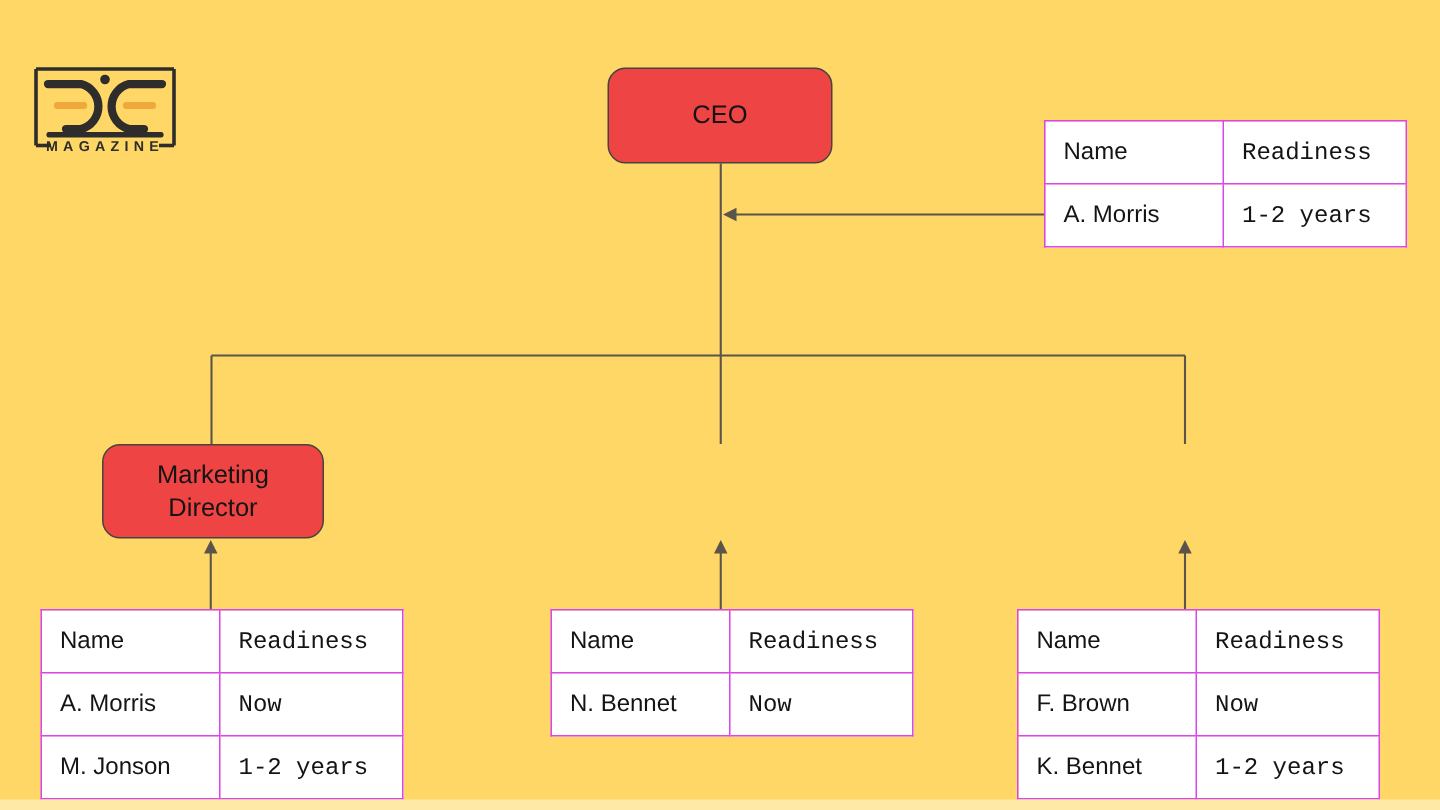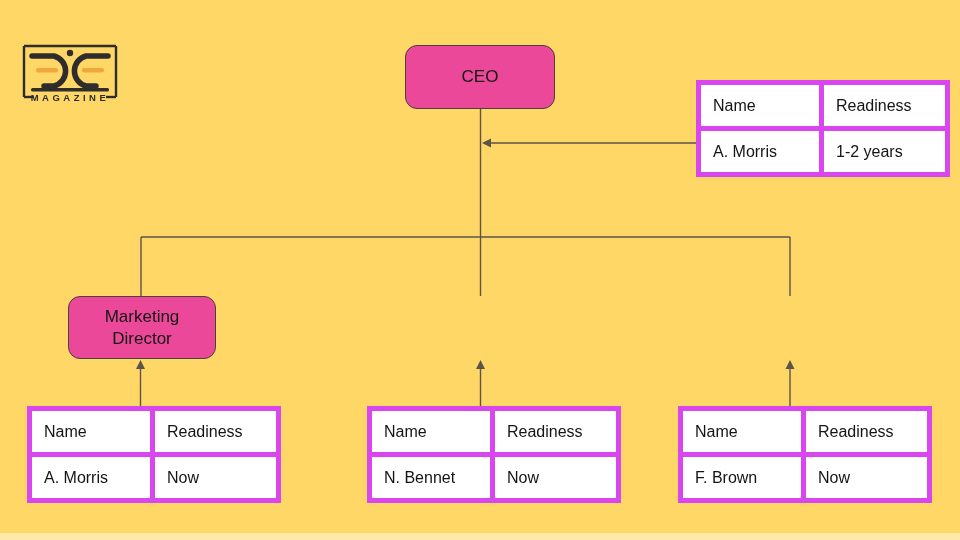--- a/index.html
+++ b/index.html
@@ -15,48 +15,48 @@
     position:absolute;left:0;bottom:0;width:960px;height:7px;
     background:#FEE9A6;
   }
   
   .wires{position:absolute;left:0;top:0;width:960px;height:540px;pointer-events:none;}
   .wires line{stroke:#5B544A;stroke-width:1.4;}
   .wires polygon{fill:#5B544A;}
   
   .node{
     position:absolute;
-    background:#ec4899;
+    background:#ef4444;
     border:1.5px solid #45443E;
     border-radius:12px;
     display:flex;align-items:center;justify-content:center;
     text-align:center;
     font-size:17px;line-height:1.25;
     box-sizing:border-box;
   }
   .node-ceo{left:405px;top:45px;width:150px;height:64px;}
   .node-marketing{left:68px;top:296px;width:148px;height:63px;padding:0 18px;}
   .node-cx{left:406px;top:296px;width:148px;height:63px;}
   .node-sales{left:715px;top:296px;width:147px;height:63px;}
   
   table.tbl{
     position:absolute;
     border-collapse:collapse;
     font-size:16px;
   }
   table.tbl td{
     background:#FFFFFF;
-    border:5px solid #d946ef;
+    border:1px solid #d946ef;
     height:41px;
     padding:0 6px 0 12px;
     vertical-align:middle;
     white-space:nowrap;
   }
   table.tbl td.c1{width:100px;min-width:100px;}
-  table.tbl td.c2{width:103px;min-width:103px;}
+  table.tbl td.c2{width:103px;min-width:103px;font-family:Liberation Mono, monospace;}
   .tbl-ceo{left:696px;top:80px;}
   .tbl-marketing{left:27px;top:406px;}
   .tbl-cx{left:367px;top:406px;}
   .tbl-sales{left:678px;top:406px;}
   
   .logo{position:absolute;left:18px;top:40px;width:104px;height:64px;}
 </style>
 </head>
 <body>
 
@@ -127,20 +127,24 @@
   <table class="tbl tbl-marketing">
     <tbody>
         <tr>
       <td class="c1">Name</td>
       <td class="c2">Readiness</td>
     </tr>
     <tr>
       <td class="c1">A. Morris</td>
       <td class="c2">Now</td>
     </tr>
+    <tr>
+      <td class="c1">M. Jonson</td>
+      <td class="c2">1-2 years</td>
+    </tr>
   </tbody>
     </table>
 
   <table class="tbl tbl-cx">
     <tbody>
         <tr>
       <td class="c1">Name</td>
       <td class="c2">Readiness</td>
     </tr>
     <tr>
@@ -153,17 +157,21 @@
   <table class="tbl tbl-sales">
     <tbody>
         <tr>
       <td class="c1">Name</td>
       <td class="c2">Readiness</td>
     </tr>
     <tr>
       <td class="c1">F. Brown</td>
       <td class="c2">Now</td>
     </tr>
+    <tr>
+      <td class="c1">K. Bennet</td>
+      <td class="c2">1-2 years</td>
+    </tr>
   </tbody>
     </table>
 
   <div class="bottom-strip"></div>
 </div>
 
 </body></html>

